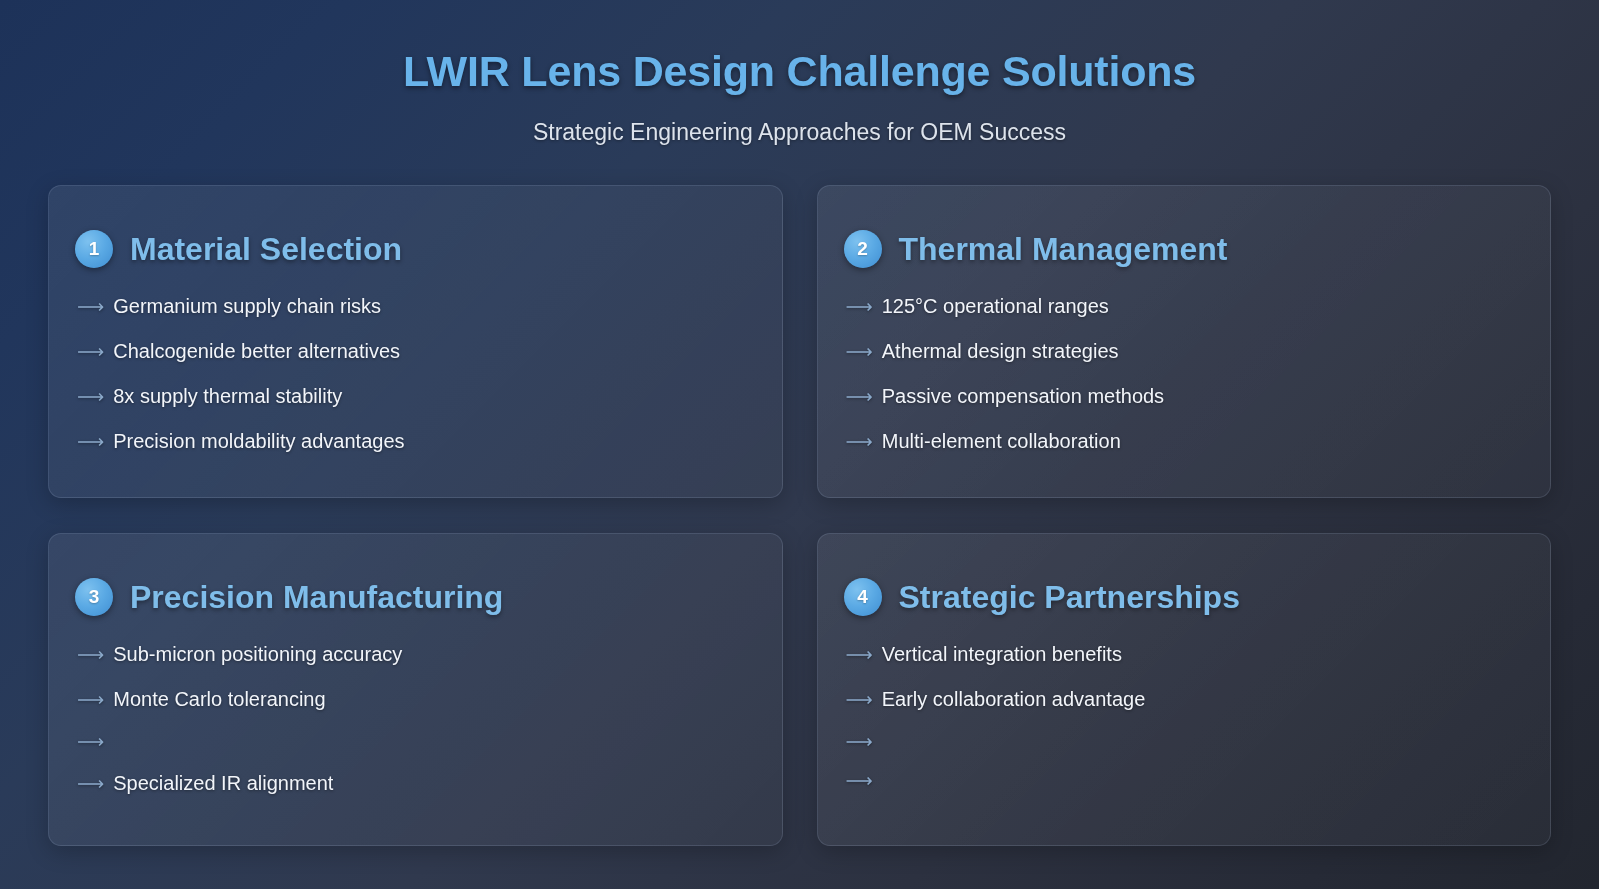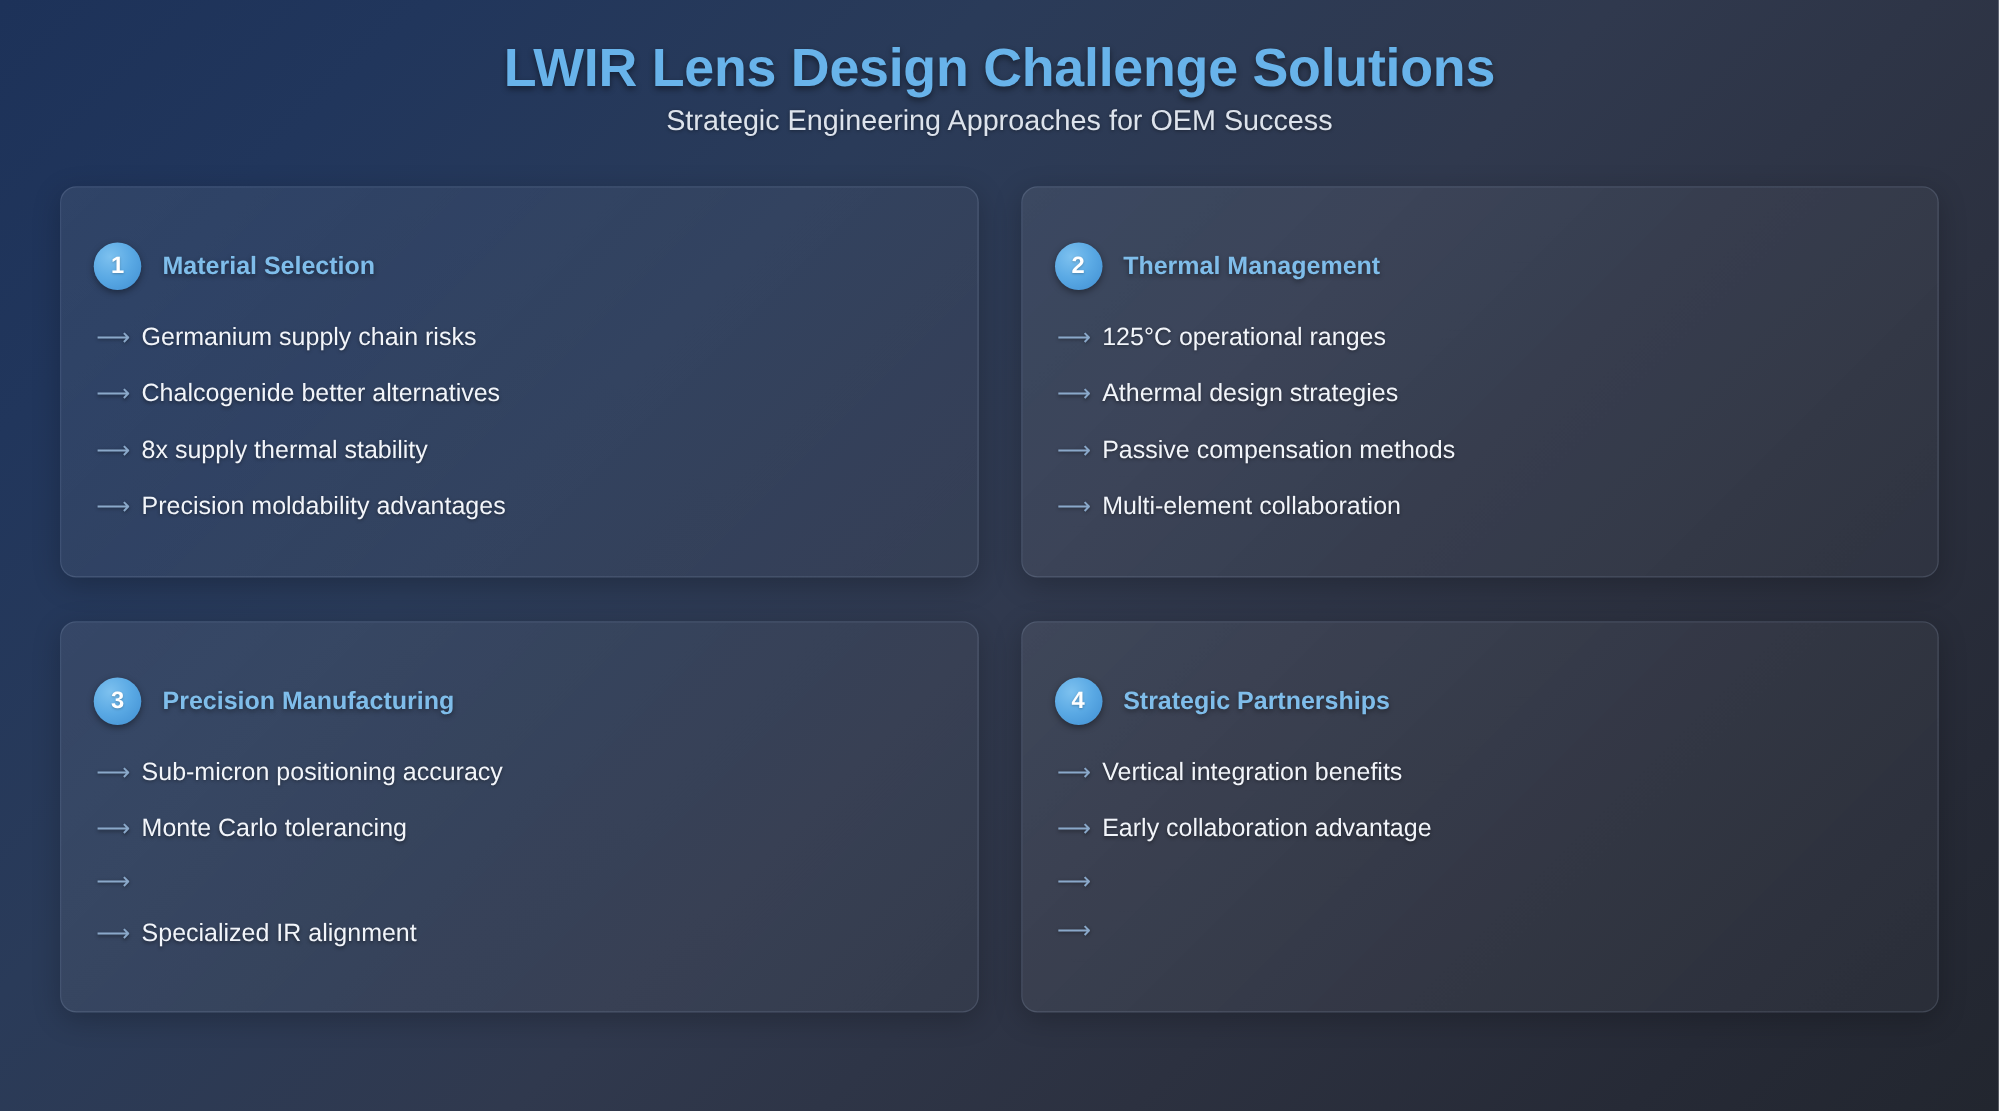--- a/index.html
+++ b/index.html
@@ -29,33 +29,34 @@
   .page {
     position: relative;
     width: 1599px;
     height: 889px;
     padding: 0 48px;
   }
 
   
   .header {
     text-align: center;
-    padding-top: 30px;
+    padding-top: 46px;
   }
 
   .page-title {
     font-size: 43px;
     font-weight: bold;
     letter-spacing: -0.2px;
     color: #68b3ea;
     text-shadow: 0 2px 5px rgba(0,0,0,0.45);
     line-height: 1.2;
   }
 
   .page-subtitle {
+    margin-top: 20px;
     font-size: 23px;
     font-weight: normal;
     color: #dde3ec;
     text-shadow: 0 1px 3px rgba(0,0,0,0.4);
     line-height: 1.3;
   }
 
   
   .card-grid {
     margin-top: 38px;
@@ -96,21 +97,21 @@
     font-size: 19px;
     font-weight: bold;
     display: flex;
     align-items: center;
     justify-content: center;
     box-shadow: 0 2px 6px rgba(0,0,0,0.4);
     text-shadow: 0 1px 2px rgba(0,0,0,0.25);
   }
 
   .card-title {
-    font-size: 20px;
+    font-size: 32px;
     font-weight: bold;
     color: #7fbdea;
     text-shadow: 0 2px 4px rgba(0,0,0,0.4);
     line-height: 1.15;
   }
 
   .card-list {
     list-style: none;
     padding-left: 2px;
   }

